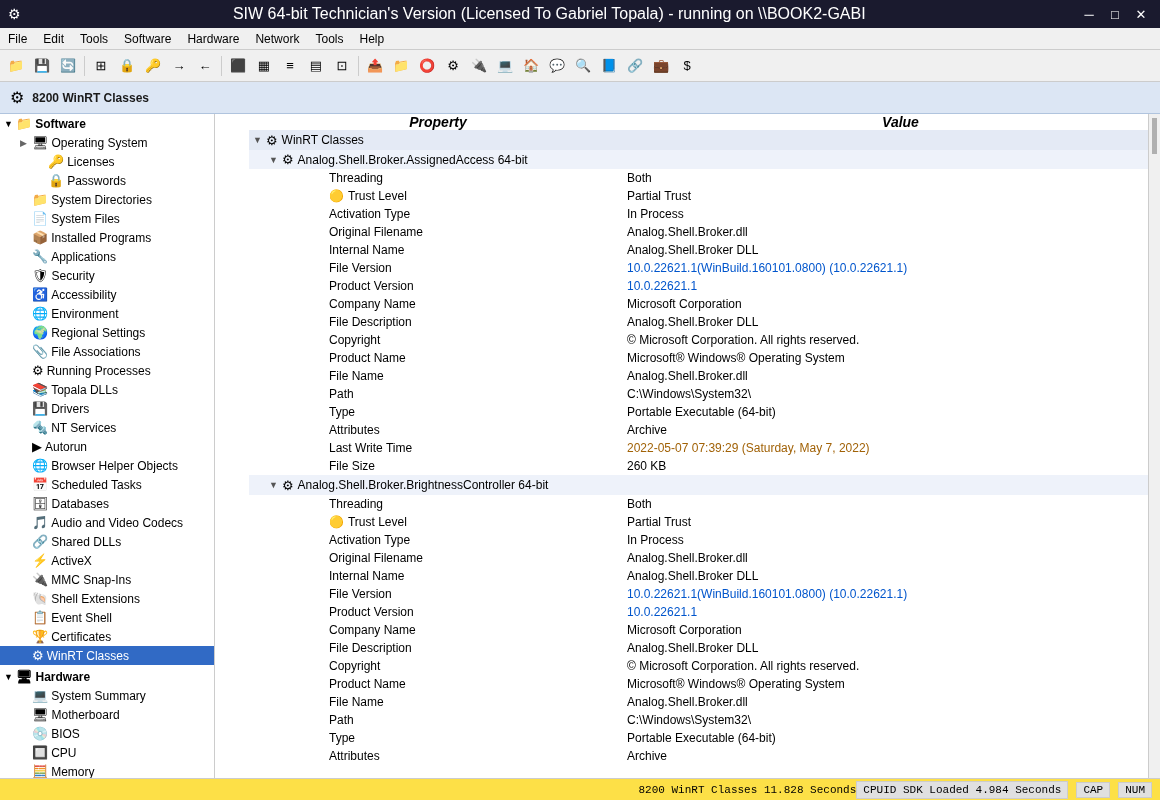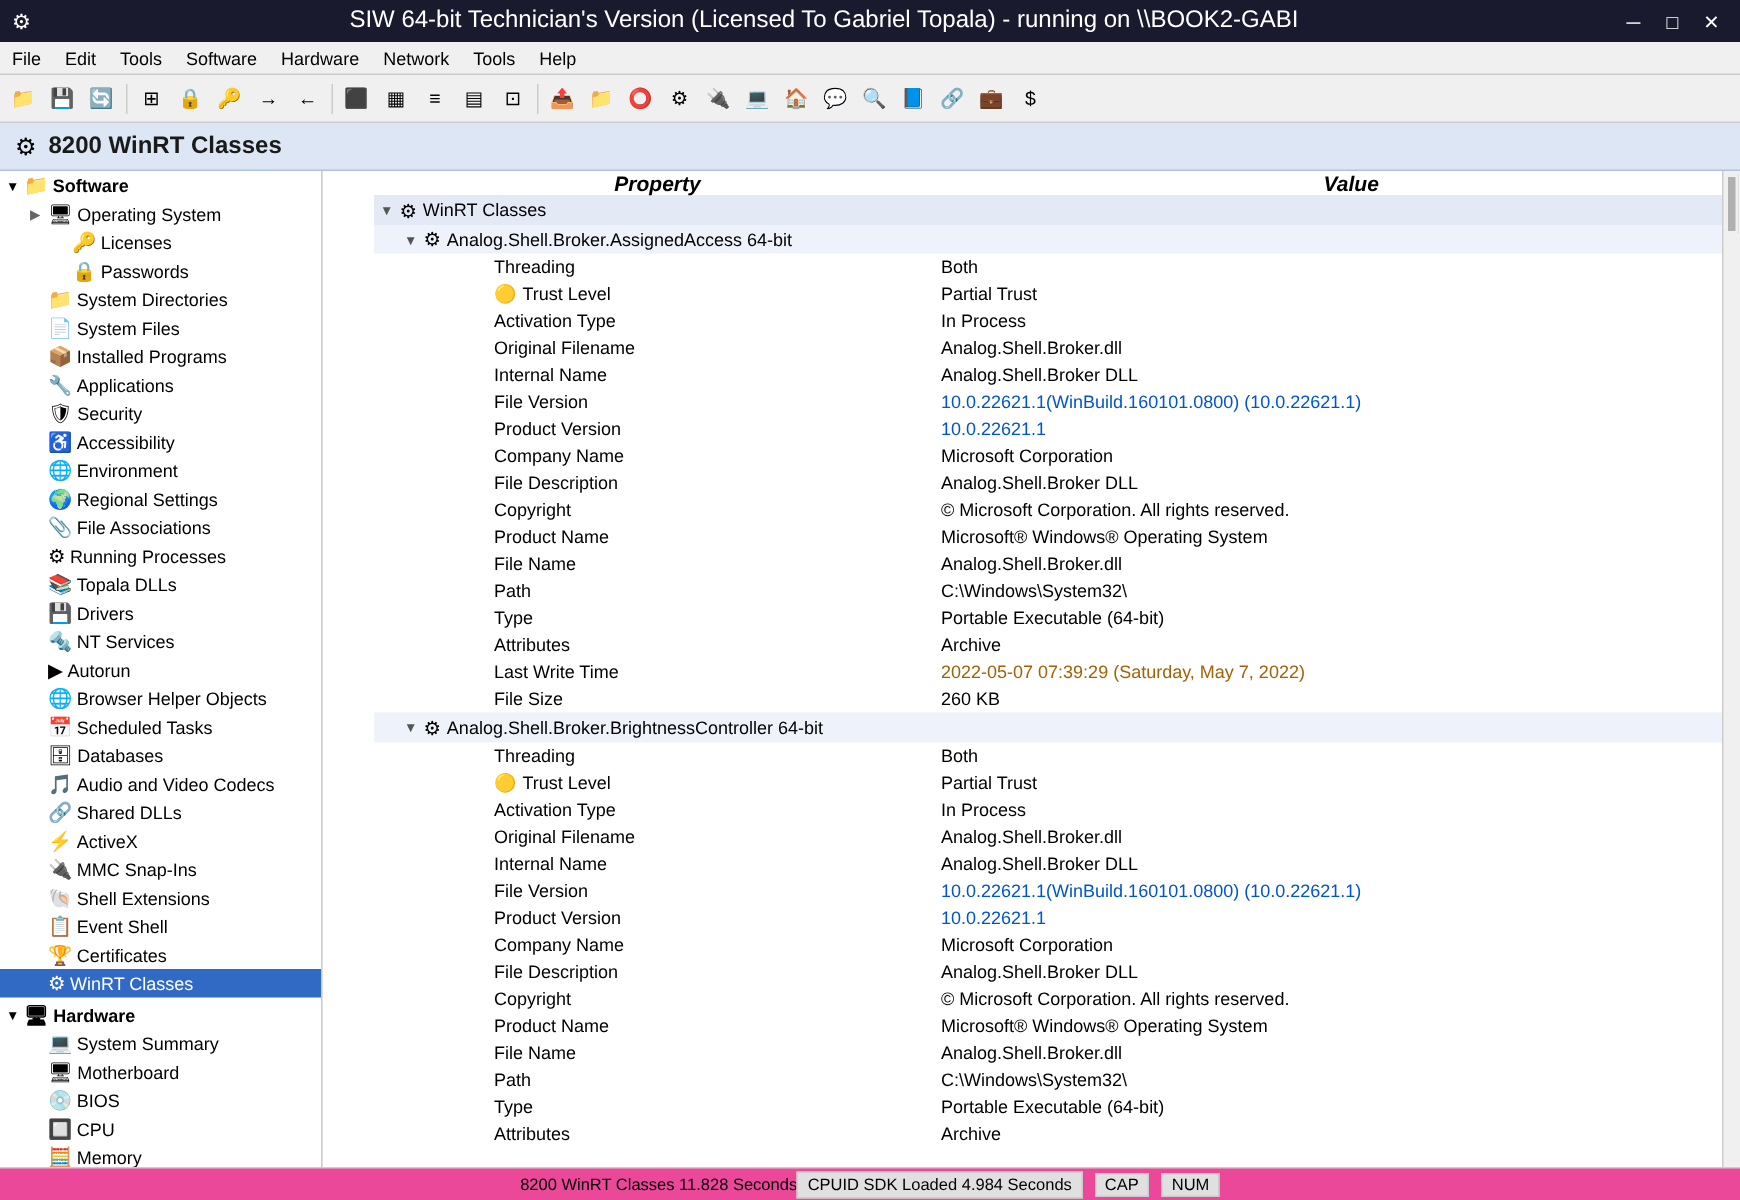--- a/index.html
+++ b/index.html
@@ -16,38 +16,38 @@
     .menu-item { padding: 2px 8px; cursor: pointer; font-size: 12px; }
 
     
     #toolbar { background: #f0f0f0; height: 32px; display: flex; align-items: center; padding: 0 4px; border-bottom: 1px solid #ccc; gap: 2px; }
     .toolbar-btn { width: 24px; height: 24px; display: flex; align-items: center; justify-content: center; background: transparent; border: 1px solid transparent; cursor: pointer; font-size: 13px; }
     .toolbar-sep { width: 1px; height: 20px; background: #ccc; margin: 0 2px; }
 
     
     #page-header { background: #dce6f4; height: 32px; display: flex; align-items: center; padding: 0 10px; gap: 8px; border-bottom: 1px solid #b0c4de; }
     #page-icon { font-size: 16px; }
-    #page-title { font-size: 16px; font-weight: bold; color: #1a1a1a; }
+    #page-title { font-size: 12px; font-weight: bold; color: #1a1a1a; }
 
     
     #main { display: flex; flex: 1; overflow: hidden; }
 
     
     #sidebar { width: 215px; background: white; border-right: 1px solid #ccc; overflow-y: auto; font-size: 12px; }
     .tree-item { display: flex; align-items: center; padding: 2px 4px; cursor: pointer; white-space: nowrap; }
     .tree-item.selected { background: #316ac5; color: white; }
     .tree-item .icon { font-size: 13px; margin-right: 3px; }
     .tree-section { font-weight: bold; }
     .expand-icon { font-size: 9px; margin-right: 2px; width: 10px; display: inline-block; }
 
     
     #content { flex: 1; background: white; overflow-y: auto; }
 
     
-    #statusbar { height: 22px; background: #ec4899; border-top: 1px solid #ccc; display: flex; align-items: center; padding: 0 8px; font-size: 11px; justify-content: center; }
+    #statusbar { height: 22px; background: #fde047; border-top: 1px solid #ccc; display: flex; align-items: center; padding: 0 8px; font-size: 11px; justify-content: flex-end; font-family: Liberation Mono, monospace; }
     #statusbar-left { display: flex; gap: 8px; }
     #statusbar-right { display: flex; align-items: center; gap: 8px; }
 
     
     ::-webkit-scrollbar { width: 12px; height: 12px; }
     ::-webkit-scrollbar-track { background: #f0f0f0; }
     ::-webkit-scrollbar-thumb { background: #b0b0b0; border: 2px solid #f0f0f0; }
     
     table.inner { width: 100%; border-collapse: collapse; margin-left: 34px; }
     table.inner tr td { padding: 2px 8px; font-size: 12px; }

